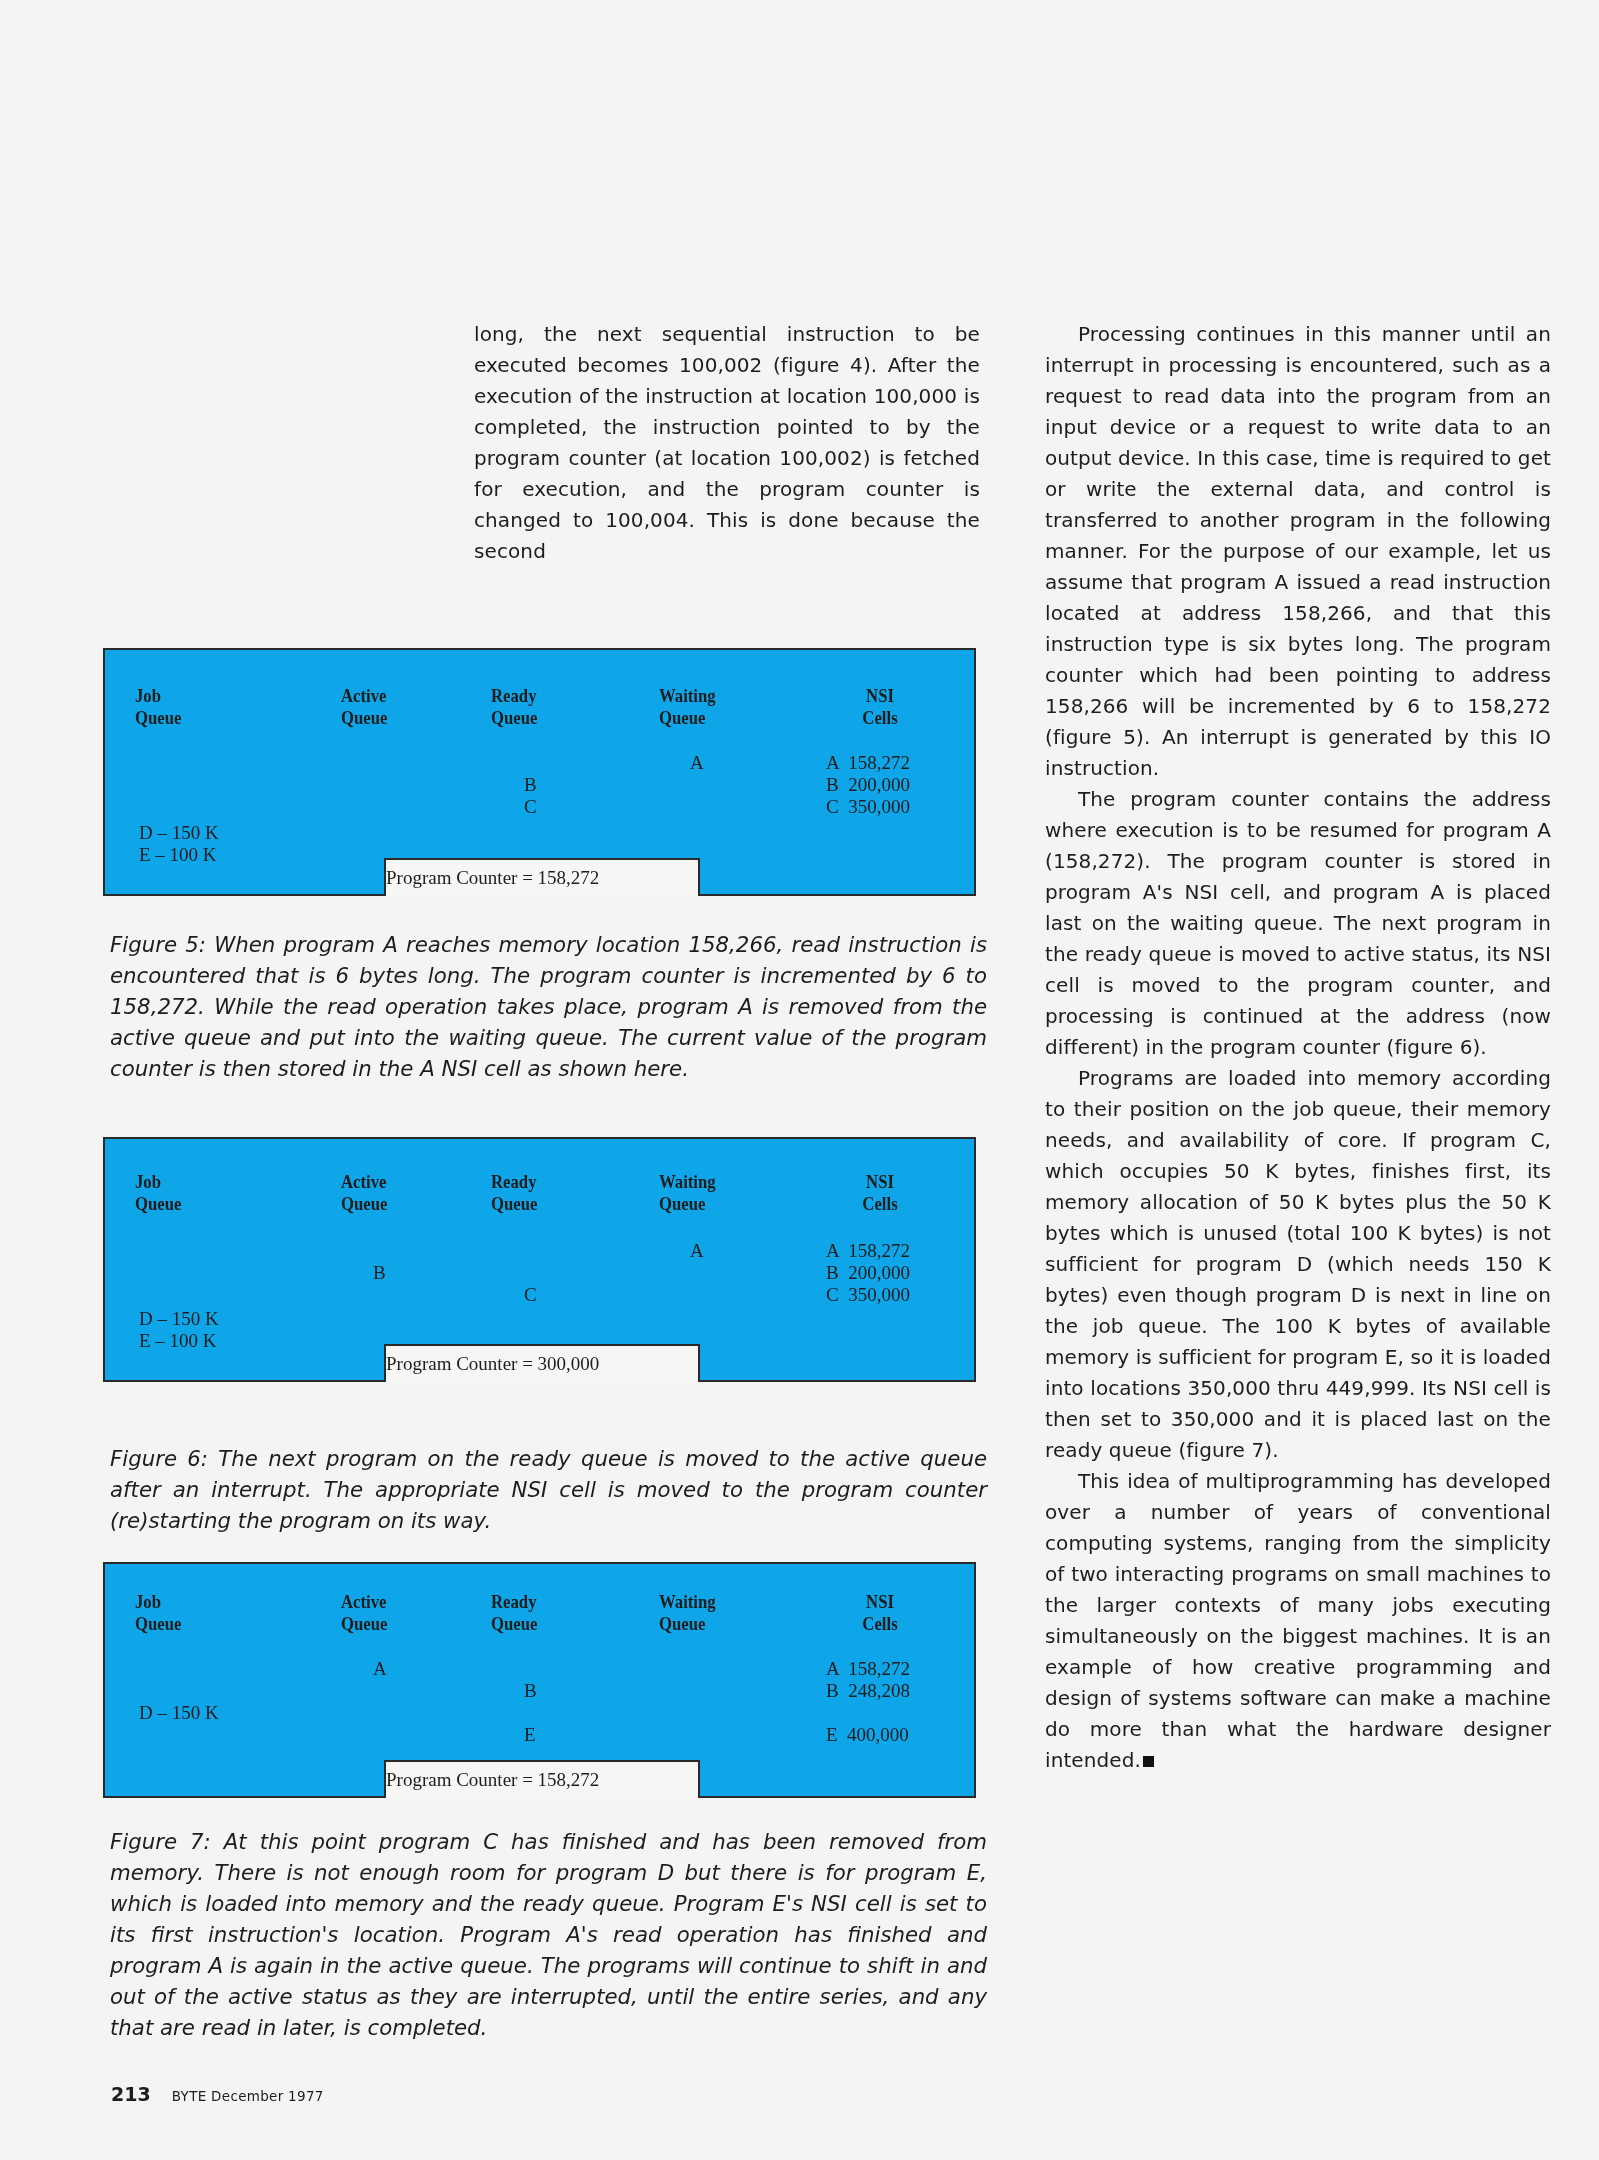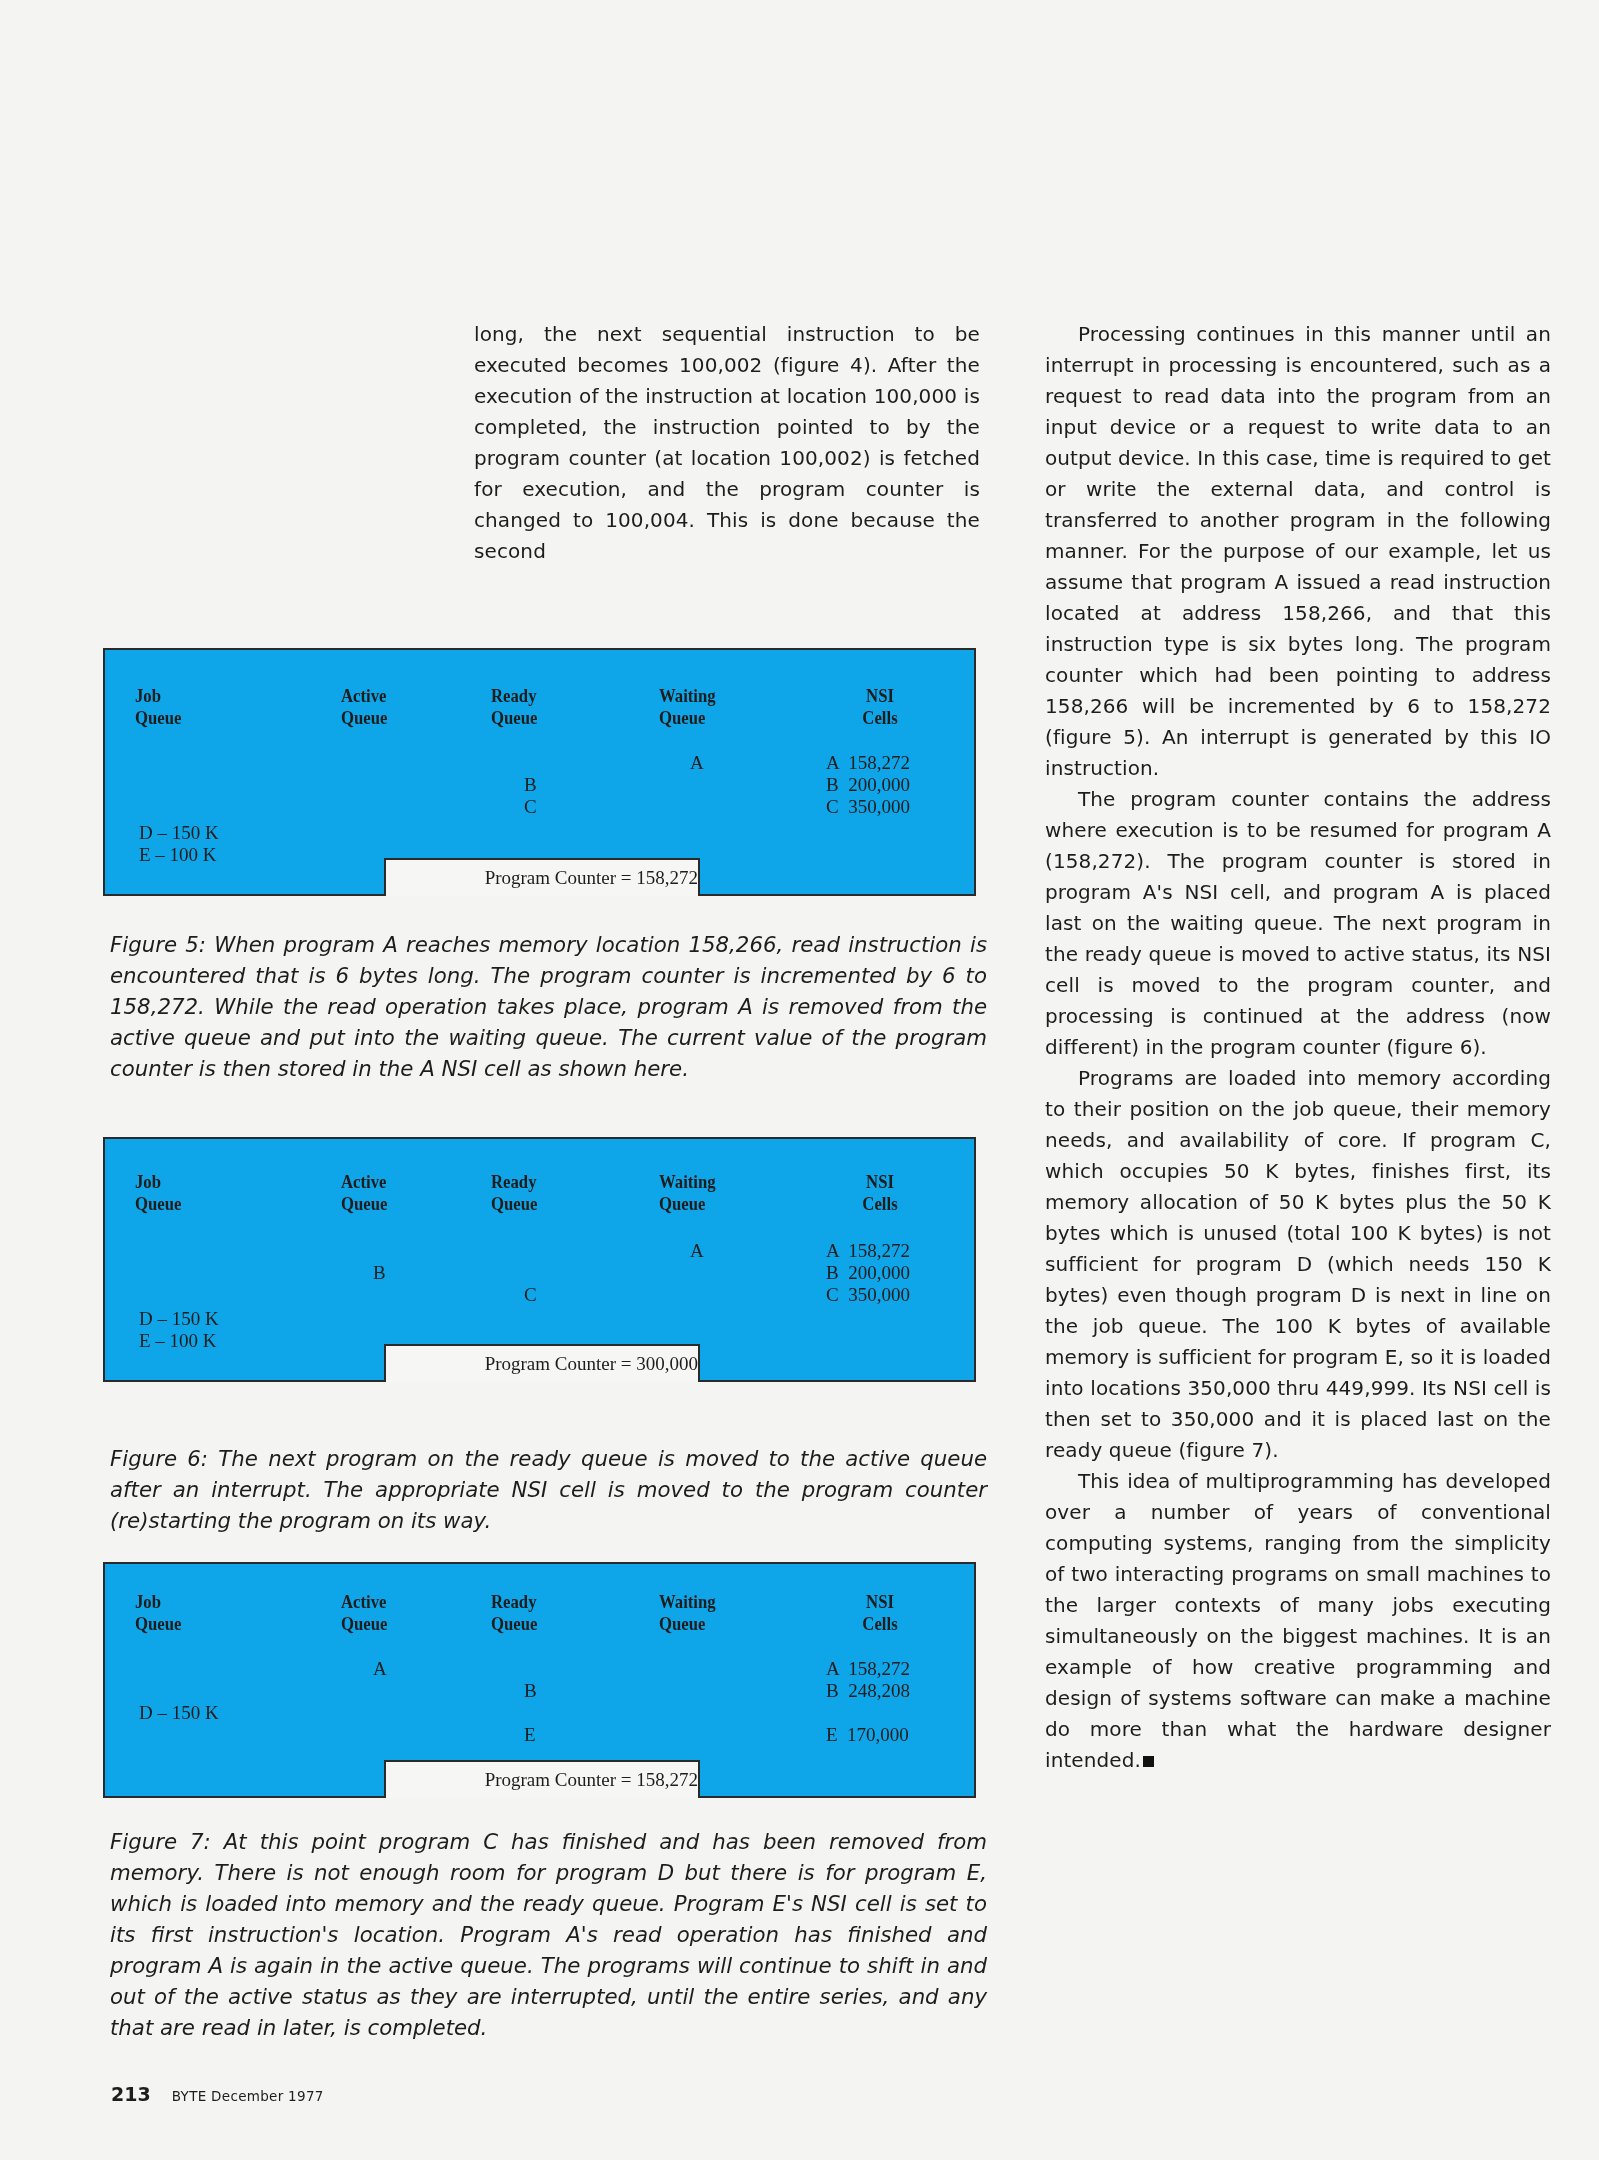--- a/index.html
+++ b/index.html
@@ -56,21 +56,21 @@
     position: absolute;
     left: 279px;
     width: 312px;
     height: 36px;
     border: 2px solid #2a2a2a;
     border-bottom: none;
     bottom: -2px;
     background: #f6f6f4;
     font-size: 19px;
     line-height: 36px;
-    text-align: right;
+    text-align: left;
   }
 
   .caption {
     position: absolute;
     left: 110px; width: 877px;
     font-family: "DejaVu Sans", sans-serif;
     font-style: italic;
     font-size: 21.3px;
     line-height: 31px;
     text-align: justify;
@@ -188,21 +188,21 @@
       <div>Cells</div>
     </div>
 
   <div class="cell" style="left:268px;top:94px;">A</div>
   <div class="cell" style="left:419px;top:116px;">B</div>
   <div class="cell" style="left:34px;top:138px;">D – 150 K</div>
   <div class="cell" style="left:419px;top:160px;">E</div>
 
   <div class="nsi" style="left:721px;top:94px;">A  158,272</div>
   <div class="nsi" style="left:721px;top:116px;">B  248,208</div>
-  <div class="nsi" style="left:721px;top:160px;">E  170,000</div>
+  <div class="nsi" style="left:721px;top:160px;">E  400,000</div>
 
   <div class="pc-box">Program Counter = 158,272</div>
 </div>
 
 <div class="caption" style="top:1826px;">Figure 7: At this point program C has finished and has been removed from memory. There is not enough room for program D but there is for program E, which is loaded into memory and the ready queue. Program E's NSI cell is set to its first instruction's location. Program A's read operation has finished and program A is again in the active queue. The programs will continue to shift in and out of the active status as they are interrupted, until the entire series, and any that are read in later, is completed.</div>
 
 <div id="col-right" class="body-text">
   <p class="indent">Processing continues in this manner until an interrupt in processing is encountered, such as a request to read data into the program from an input device or a request to write data to an output device. In this case, time is required to get or write the external data, and control is transferred to another program in the following manner. For the purpose of our example, let us assume that program A issued a read instruction located at address 158,266, and that this instruction type is six bytes long. The program counter which had been pointing to address 158,266 will be incremented by 6 to 158,272 (figure 5). An interrupt is generated by this IO instruction.</p>
   <p class="indent">The program counter contains the address where execution is to be resumed for program A (158,272). The program counter is stored in program A's NSI cell, and program A is placed last on the waiting queue. The next program in the ready queue is moved to active status, its NSI cell is moved to the program counter, and processing is continued at the address (now different) in the program counter (figure 6).</p>
   <p class="indent">Programs are loaded into memory according to their position on the job queue, their memory needs, and availability of core. If program C, which occupies 50 K bytes, finishes first, its memory allocation of 50 K bytes plus the 50 K bytes which is unused (total 100 K bytes) is not sufficient for program D (which needs 150 K bytes) even though program D is next in line on the job queue. The 100 K bytes of available memory is sufficient for program E, so it is loaded into locations 350,000 thru 449,999. Its NSI cell is then set to 350,000 and it is placed last on the ready queue (figure 7).</p>

